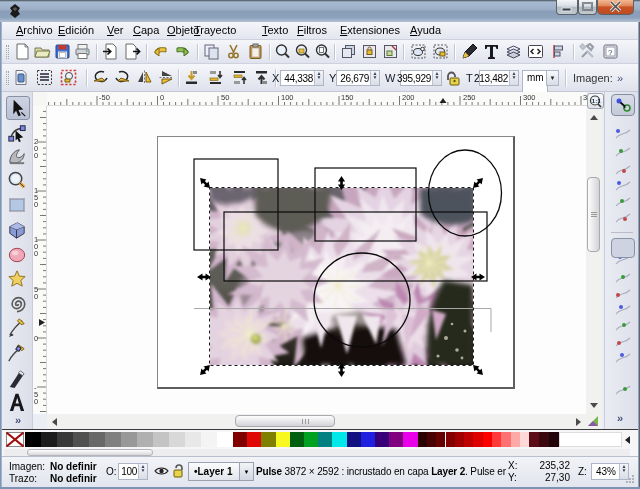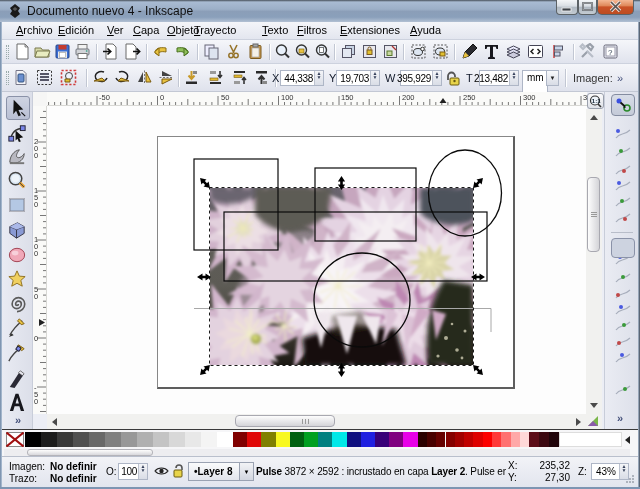--- a/index.html
+++ b/index.html
@@ -44,21 +44,20 @@
 #br{left:638px;top:22px;width:2px;height:467px;background:linear-gradient(90deg,#b4c4d8,#3c4654)}
 #bb{left:0;top:487px;width:640px;height:2px;background:#7d95b2}
 svg{display:block}
 </style></head><body>
 <div id="win">
   <div class="abs" id="title">
     <svg class="abs" style="left:7px;top:3px" width="16" height="16" viewBox="0 0 16 16">
         <path d="M8 1 L13 5 L11 8 L13 11 L8 15 L3 11 L5 8 L3 5 Z" fill="#1a1a1a"></path>
         <path d="M8 4 L10.5 6 L8 8 L5.5 6 Z" fill="#555"></path>
       </svg>
-    <span class="abs" id="ttext">Documento nuevo 4 - Inkscape</span>
     <div class="abs wbtn" id="bmin">
         <svg width="20" height="13">
           <rect x="5" y="8" width="9" height="3" fill="#3c4248" stroke="#f8f8f8" stroke-width="0.8"></rect>
         </svg>
       </div>
     <div class="abs wbtn" id="bmax">
         <svg width="17" height="13">
           <rect x="4" y="3" width="9" height="7" fill="none" stroke="#3c4248" stroke-width="1.6"></rect>
           <rect x="4" y="3" width="9" height="7" fill="none" stroke="#e8e8e8" stroke-width="0.6"></rect>
         </svg>
@@ -269,21 +268,21 @@
         <rect x="10" y="12" width="4" height="3" fill="#888"></rect>
       </svg>
       <div class="sep" style="left:273px;top:5px;height:18px"></div>
       <span class="lbl" style="left:270px;top:8px">X</span>
       <div class="spin" style="left:278px;top:6px;width:44px;height:16px">
         <span class="v">44,338</span>
         <span class="ar">▲<br>▼</span>
       </div>
       <span class="lbl" style="left:327px;top:8px">Y</span>
       <div class="spin" style="left:334px;top:6px;width:44px;height:16px">
-        <span class="v">19,703</span>
+        <span class="v">26,679</span>
         <span class="ar">▲<br>▼</span>
       </div>
       <span class="lbl" style="left:383px;top:8px">W</span>
       <div class="spin" style="left:398px;top:6px;width:42px;height:16px">
         <span class="v">395,929</span>
         <span class="ar">▲<br>▼</span>
       </div>
       <svg class="ticon" style="left:444px;top:6px" width="16" height="17" viewBox="0 0 16 17">
         <rect x="4" y="8" width="9" height="7" rx="1" fill="#e8d44a" stroke="#6a5a10"></rect>
         <path d="M2 10 V6 a3.5 3.5 0 0 1 7 0 v1" fill="none" stroke="#555" stroke-width="1.8"></path>
@@ -838,21 +837,21 @@
       </div>
       <svg style="position:absolute;left:152px;top:8px" width="15" height="12" viewBox="0 0 15 12">
         <path d="M1 6 C4 2 11 2 14 6 C11 10 4 10 1 6 Z" fill="none" stroke="#222" stroke-width="1.2"></path>
         <circle cx="7.5" cy="6" r="2.2" fill="#222"></circle>
       </svg>
       <svg style="position:absolute;left:170px;top:7px" width="13" height="14" viewBox="0 0 13 14">
         <rect x="2" y="6" width="8" height="7" rx="1" fill="#e8d44a" stroke="#6a5a10"></rect>
         <path d="M10 6 V4 a3 3 0 0 0 -6 0" fill="none" stroke="#555" stroke-width="1.6"></path>
       </svg>
       <div style="position:absolute;left:186px;top:5px;width:52px;height:19px;background:linear-gradient(180deg,#fafbfc,#e2e5ec);border:1px solid #9aa2b2">
-        <span class="b" style="position:absolute;left:5px;top:3px">•Layer 8</span>
+        <span class="b" style="position:absolute;left:5px;top:3px">•Layer 1</span>
       </div>
       <div style="position:absolute;left:238px;top:5px;width:14px;height:19px;background:linear-gradient(180deg,#f2f3f6,#d2d6e0);border:1px solid #9aa2b2;border-left:none;font-size:6px;text-align:center;line-height:18px">▼</div>
       <span style="position:absolute;left:254px;top:9px;width:250px;overflow:hidden;white-space:nowrap;letter-spacing:-0.15px"><span class="b">Pulse</span> 3872 × 2592 : incrustado en capa <span class="b">Layer 2</span>. Pulse en la se</span>
       <span style="position:absolute;left:506px;top:3px">X:</span>
       <span style="position:absolute;left:528px;top:3px;width:40px;text-align:right">235,32</span>
       <span style="position:absolute;left:506px;top:15px">Y:</span>
       <span style="position:absolute;left:528px;top:15px;width:40px;text-align:right">27,30</span>
       <span style="position:absolute;left:576px;top:9px">Z:</span>
       <div class="spin" style="left:589px;top:6px;width:38px;height:17px;font-size:10px">
         <span style="position:absolute;left:4px;top:2px">43%</span>

